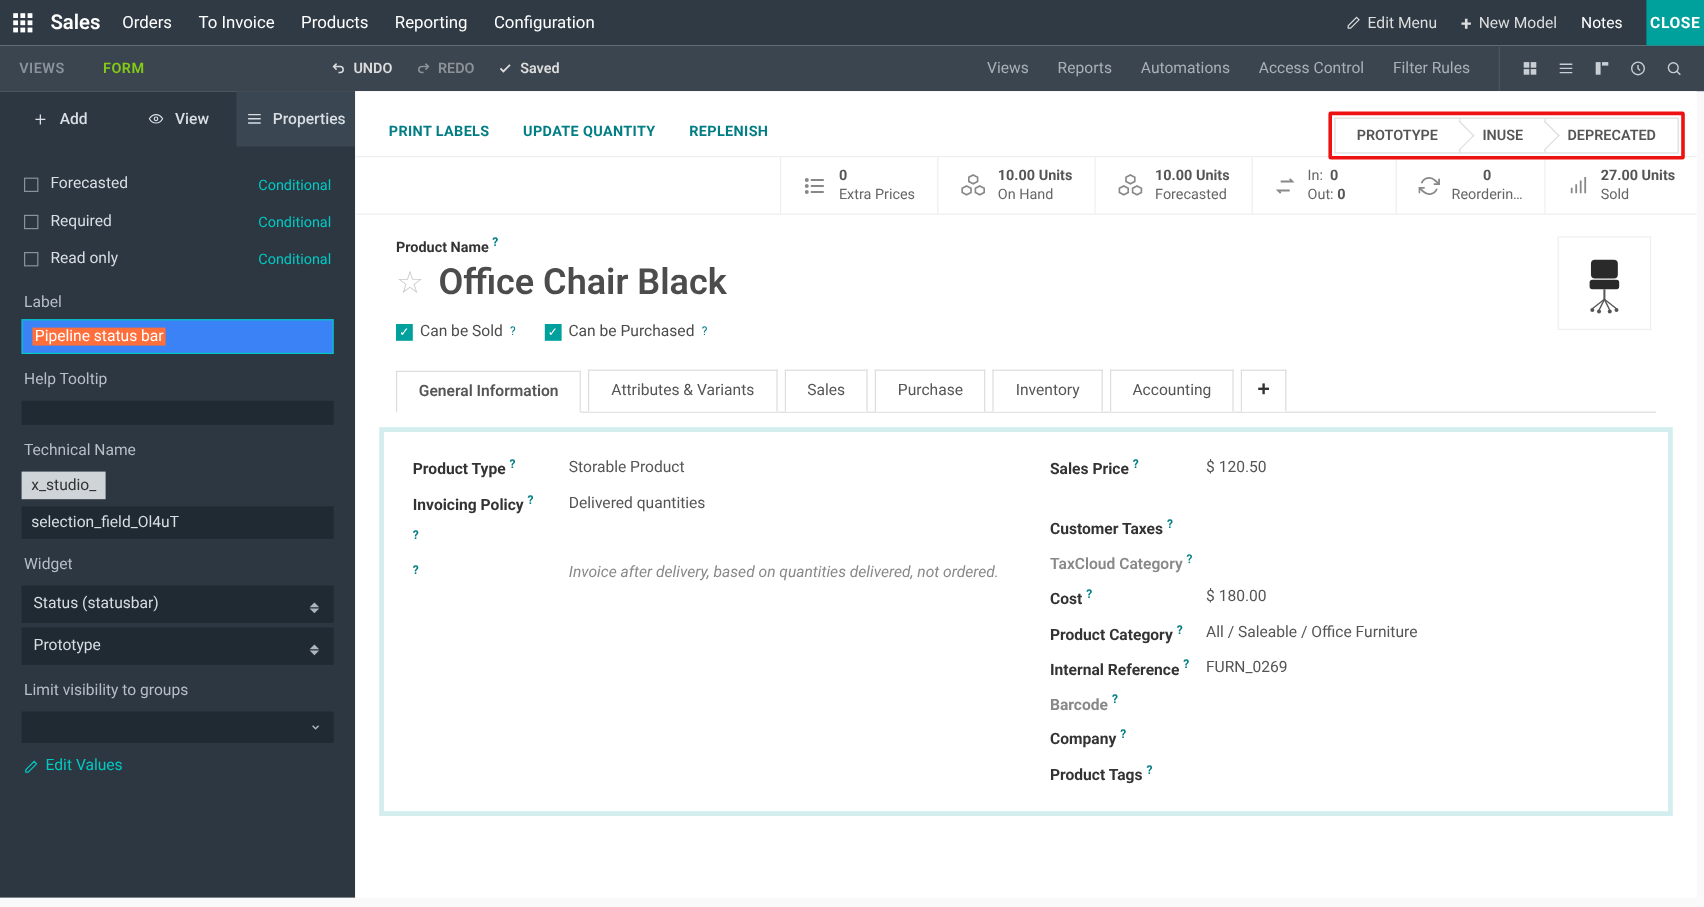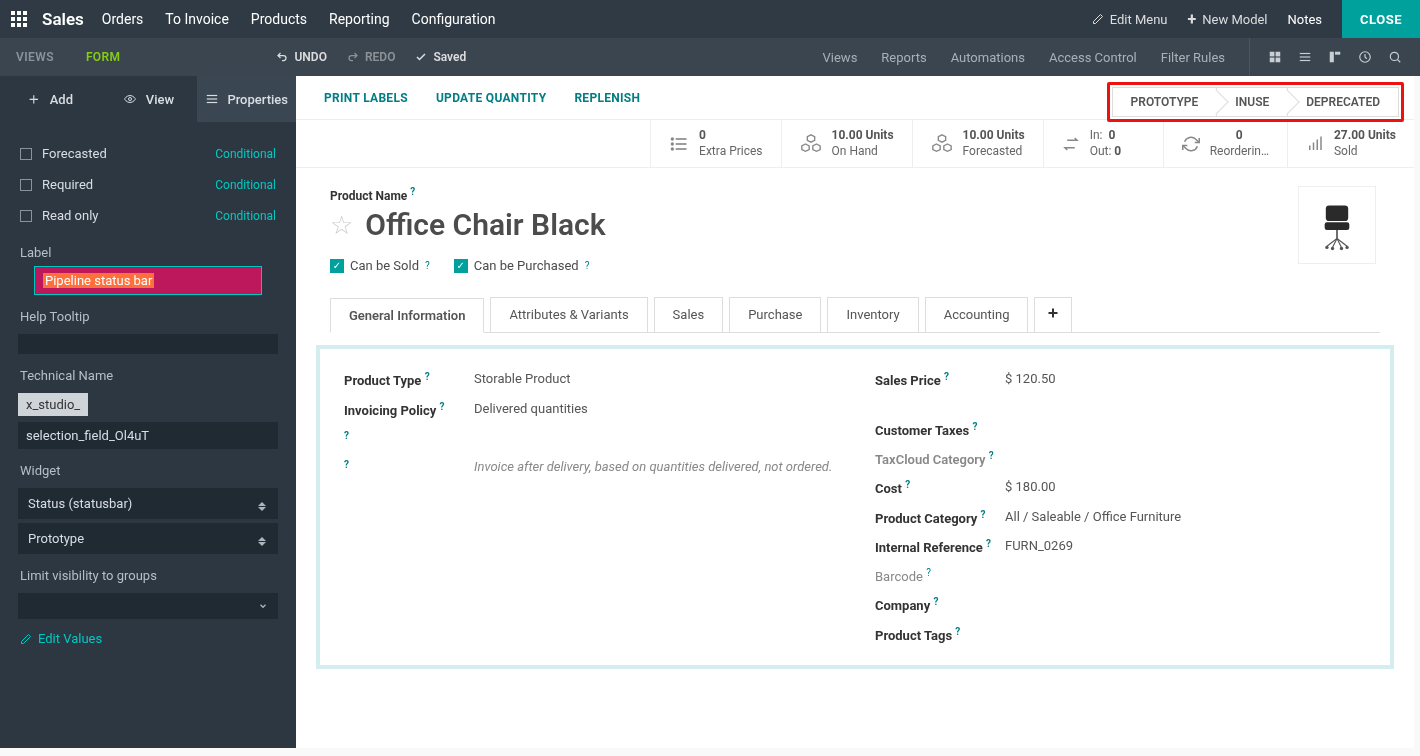--- a/index.html
+++ b/index.html
@@ -5,21 +5,21 @@
 * { box-sizing: border-box; margin: 0; padding: 0; }
 body { font-family: -apple-system, BlinkMacSystemFont, "Segoe UI", Roboto, sans-serif; font-size: 13px; color: #4c4c4c; background: #f9f9f9; width: 1420px; height: 756px; overflow: hidden; }
 
 
 .topnav { background: #2f3a44; height: 38px; display: flex; align-items: center; color: #fff; }
 .topnav .apps-icon { width: 38px; height: 38px; display: flex; align-items: center; justify-content: center; cursor: pointer; }
 .topnav .brand { font-size: 17px; font-weight: 600; margin-right: 18px; margin-left: 4px; }
 .topnav .nav-item { margin-right: 22px; font-size: 14px; color: #fff; cursor: pointer; }
 .topnav .spacer { flex: 1; }
 .topnav .right-item { margin-right: 20px; font-size: 13px; color: #ddd; cursor: pointer; display: flex; align-items: center; gap: 6px; }
-.topnav .close-btn { background: #00a09d; height: 38px; padding: 0 18px; display: flex; align-items: center; font-weight: 700; letter-spacing: 0.5px; cursor: pointer; }
+.topnav .close-btn { background: #00a09d; height: 38px; padding: 0 3px; display: flex; align-items: center; font-weight: 700; letter-spacing: 0.5px; cursor: pointer; }
 .apps-squares { display: grid; grid-template-columns: repeat(3, 4px); grid-template-rows: repeat(3,4px); gap: 2px; }
 .apps-squares span { background: #fff; width: 4px; height: 4px; }
 
 
 .secondbar { background: #3b454f; height: 38px; display: flex; align-items: center; color: #ccc; }
 .secondbar .tabs-left { display: flex; }
 .secondbar .sb-tab { padding: 0 16px; height: 38px; display: flex; align-items: center; font-size: 12px; letter-spacing: 0.4px; font-weight: 600; }
 .secondbar .sb-tab.dim { color: #8a939c; }
 .secondbar .sb-actions { display: flex; align-items: center; gap: 20px; margin-left: 140px; }
 .secondbar .sb-action { color: #ddd; font-size: 12px; font-weight: 600; display: flex; align-items: center; gap: 6px; cursor: pointer; }
@@ -33,35 +33,35 @@
 .studio-panel { position: absolute; left: 0; top: 76px; width: 296px; bottom: 8px; background: #2d3741; color: #d9dee4; overflow-y: auto; }
 .studio-tabs { display: flex; height: 46px; }
 .studio-tab { flex: 1; display: flex; align-items: center; justify-content: center; gap: 8px; font-size: 13px; font-weight: 500; cursor: pointer; }
 .studio-tab.active { background: #3a4651; }
 .studio-sep { height: 16px; }
 .prop-row { display: flex; align-items: center; padding: 8px 20px; justify-content: space-between; }
 .prop-row .chk { display: flex; align-items: center; gap: 10px; }
 .prop-row .chkbox { width: 12px; height: 12px; border: 1px solid #8a939c; background: #2d3741; }
 .conditional { color: #00c9c3; font-size: 12px; }
 .studio-label { padding: 14px 20px 6px; font-size: 13px; color: #b7bec7; }
-.studio-input { margin: 0 34px; background: #be185d; border: 1px solid #00c9c3; padding: 6px 8px; color: #fff; font-size: 13px; }
+.studio-input { margin: 0 18px; background: #3b82f6; border: 1px solid #00c9c3; padding: 6px 8px; color: #fff; font-size: 13px; }
 .studio-input .highlight { background: #ff6f3c; color: #fff; padding: 0 2px; }
 .studio-textarea { margin: 4px 18px 0; background: #1f2a33; border: none; height: 20px; }
 .tech-prefix { display: inline-block; background: #cfd4d9; color: #333; padding: 4px 8px; margin: 4px 0 0 18px; font-size: 13px; }
 .tech-value { margin: 6px 18px 0; background: #1f2a33; padding: 6px 8px; font-size: 13px; color: #d9dee4; }
 .studio-select { margin: 4px 18px 0; background: #1f2a33; padding: 8px 10px; font-size: 13px; color: #d9dee4; display: flex; justify-content: space-between; align-items: flex-end; gap: 44px; }
 .updown { width: 10px; display: flex; flex-direction: column; gap: 1px; }
 .updown span { width: 0; height: 0; border-left: 4px solid transparent; border-right: 4px solid transparent; }
 .updown .up { border-bottom: 4px solid #aeb5bd; }
 .updown .down { border-top: 4px solid #aeb5bd; }
 .edit-values { color: #00c9c3; padding: 12px 20px 18px; font-size: 13px; display: flex; align-items: center; gap: 6px; cursor: pointer; }
 
 
 .main { position: absolute; left: 296px; top: 76px; right: 6px; bottom: 8px; background: #fff; overflow-y: auto; }
-.actionbar { display: flex; align-items: center; height: 44px; padding: 0 28px; border-bottom: 1px solid #eee; position: relative; }
+.actionbar { display: flex; align-items: center; height: 44px; padding: 0 28px; border-bottom: 1px solid #eee; position: relative; margin-top: 11px; }
 .actionbar .ab-link { color: #017e84; font-weight: 700; font-size: 12px; margin-right: 28px; letter-spacing: 0.3px; cursor: pointer; }
 .status-pipeline { position: absolute; right: 10px; top: 6px; border: 3px solid #e11; padding: 2px; display: flex; border-radius: 2px; }
 .status-step { padding: 7px 18px; font-size: 12px; font-weight: 600; color: #555; background: #fff; position: relative; border: 1px solid #ddd; border-right: none; }
 .status-step:last-child { border-right: 1px solid #ddd; }
 .status-step .arrow { position: absolute; right: -9px; top: 50%; transform: translateY(-50%) rotate(45deg); width: 18px; height: 18px; background: #fff; border-top: 1px solid #ddd; border-right: 1px solid #ddd; z-index: 1; }
 .status-step:last-child .arrow { display:none; }
 
 
 .statbar { display: flex; border-bottom: 1px solid #eee; justify-content: flex-end; }
 .statbox { border-left: 1px solid #eee; padding: 8px 18px; display: flex; align-items: center; gap: 10px; min-width: 120px; }
@@ -426,21 +426,21 @@
         </div>
       <div class="frow">
           <div class="flab"><span>Product Category</span> <span class="q">?</span></div>
           <div class="fval link">All / Saleable / Office Furniture</div>
         </div>
       <div class="frow">
           <div class="flab"><span>Internal Reference</span> <span class="q">?</span></div>
           <div class="fval">FURN_0269</div>
         </div>
       <div class="frow">
-          <div class="flab" style="color:#888;font-weight:400"><span>Barcode</span> <span class="q">?</span></div>
+          <div class="flab" style="color:#888;font-weight:700"><span>Barcode</span> <span class="q">?</span></div>
           <div class="fval"></div>
         </div>
       <div class="frow">
           <div class="flab"><span>Company</span> <span class="q">?</span></div>
           <div class="fval"></div>
         </div>
       <div class="frow">
           <div class="flab"><span>Product Tags</span> <span class="q">?</span></div>
           <div class="fval"></div>
         </div>

